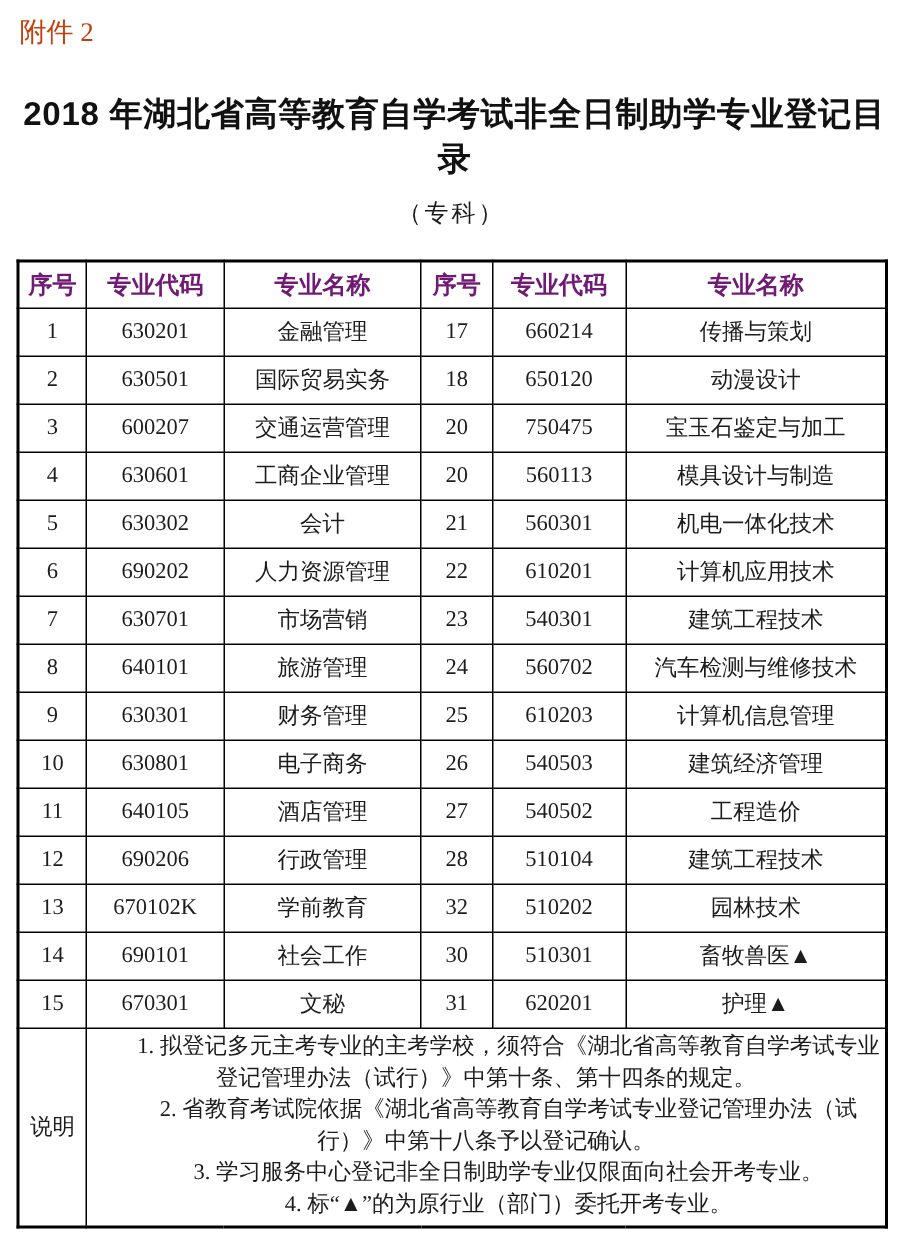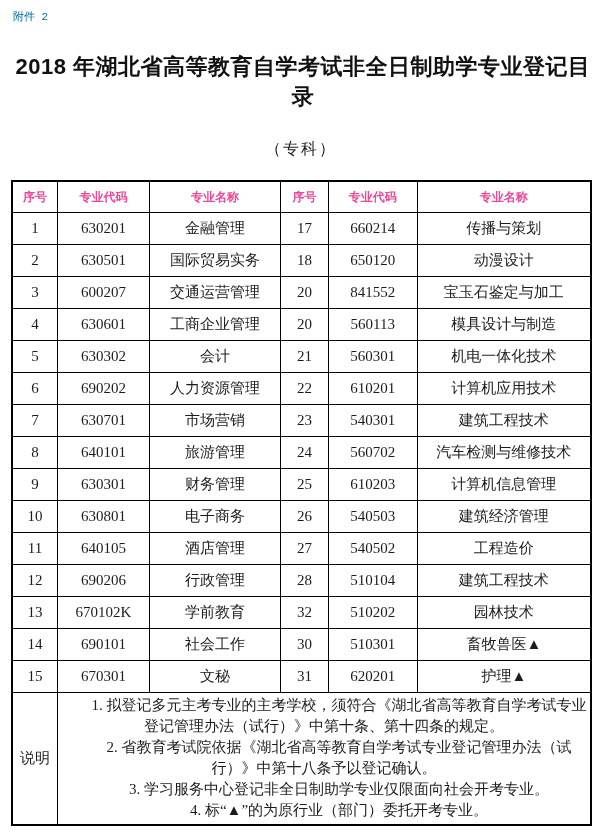--- a/index.html
+++ b/index.html
@@ -7,35 +7,35 @@
     position: relative;
     width: 602px;
     height: 836px;
     background: #ffffff;
     color: #1c1c1c;
     font-family: "Liberation Serif", "DejaVu Serif", serif;
     overflow: hidden;
   }
   .attachment {
     padding: 9px 0 0 13px;
-    font-size: 11px;
-    font-family: Liberation Mono, monospace;
-    color: #0369a1;
+    font-size: 18px;
+    font-family: Liberation Serif, serif;
+    color: #c2410c;
   }
   .title {
     margin: 28px 6px 0 10px;
     text-align: center;
     font-size: 22px;
     font-weight: bold;
     font-family: "Liberation Sans", "DejaVu Sans", sans-serif;
     color: #111111;
     letter-spacing: 0.5px;
   }
   .subtitle {
-    margin-top: 27px;
+    margin-top: 11px;
     text-align: center;
     font-size: 16px;
     color: #1c1c1c;
     letter-spacing: 2px;
   }
   table.majors {
     border-collapse: collapse;
     table-layout: fixed;
     width: 581px;
     margin: 20px 0 0 11px;
@@ -43,24 +43,24 @@
   }
   table.majors th, table.majors td {
     border: 1px solid #000000;
     text-align: center;
     vertical-align: middle;
     overflow: hidden;
     padding: 0;
   }
   table.majors th {
     height: 30px;
-    font-size: 12px;
+    font-size: 16px;
     font-weight: bold;
     font-family: "Liberation Sans", "DejaVu Sans", sans-serif;
-    color: #ec4899;
+    color: #701a75;
   }
   table.majors td {
     height: 31px;
     font-size: 15px;
     color: #1c1c1c;
   }
   .c0 { width: 45px; }
   .c1 { width: 91px; }
   .c2 { width: 130px; }
   .c3 { width: 47px; }
@@ -129,21 +129,21 @@
           <td class="c2">国际贸易实务</td>
           <td class="c3">18</td>
           <td class="c4">650120</td>
           <td class="c5">动漫设计</td>
         </tr>
         <tr>
           <td class="c0">3</td>
           <td class="c1">600207</td>
           <td class="c2">交通运营管理</td>
           <td class="c3">20</td>
-          <td class="c4">841552</td>
+          <td class="c4">750475</td>
           <td class="c5">宝玉石鉴定与加工</td>
         </tr>
         <tr>
           <td class="c0">4</td>
           <td class="c1">630601</td>
           <td class="c2">工商企业管理</td>
           <td class="c3">20</td>
           <td class="c4">560113</td>
           <td class="c5">模具设计与制造</td>
         </tr>

